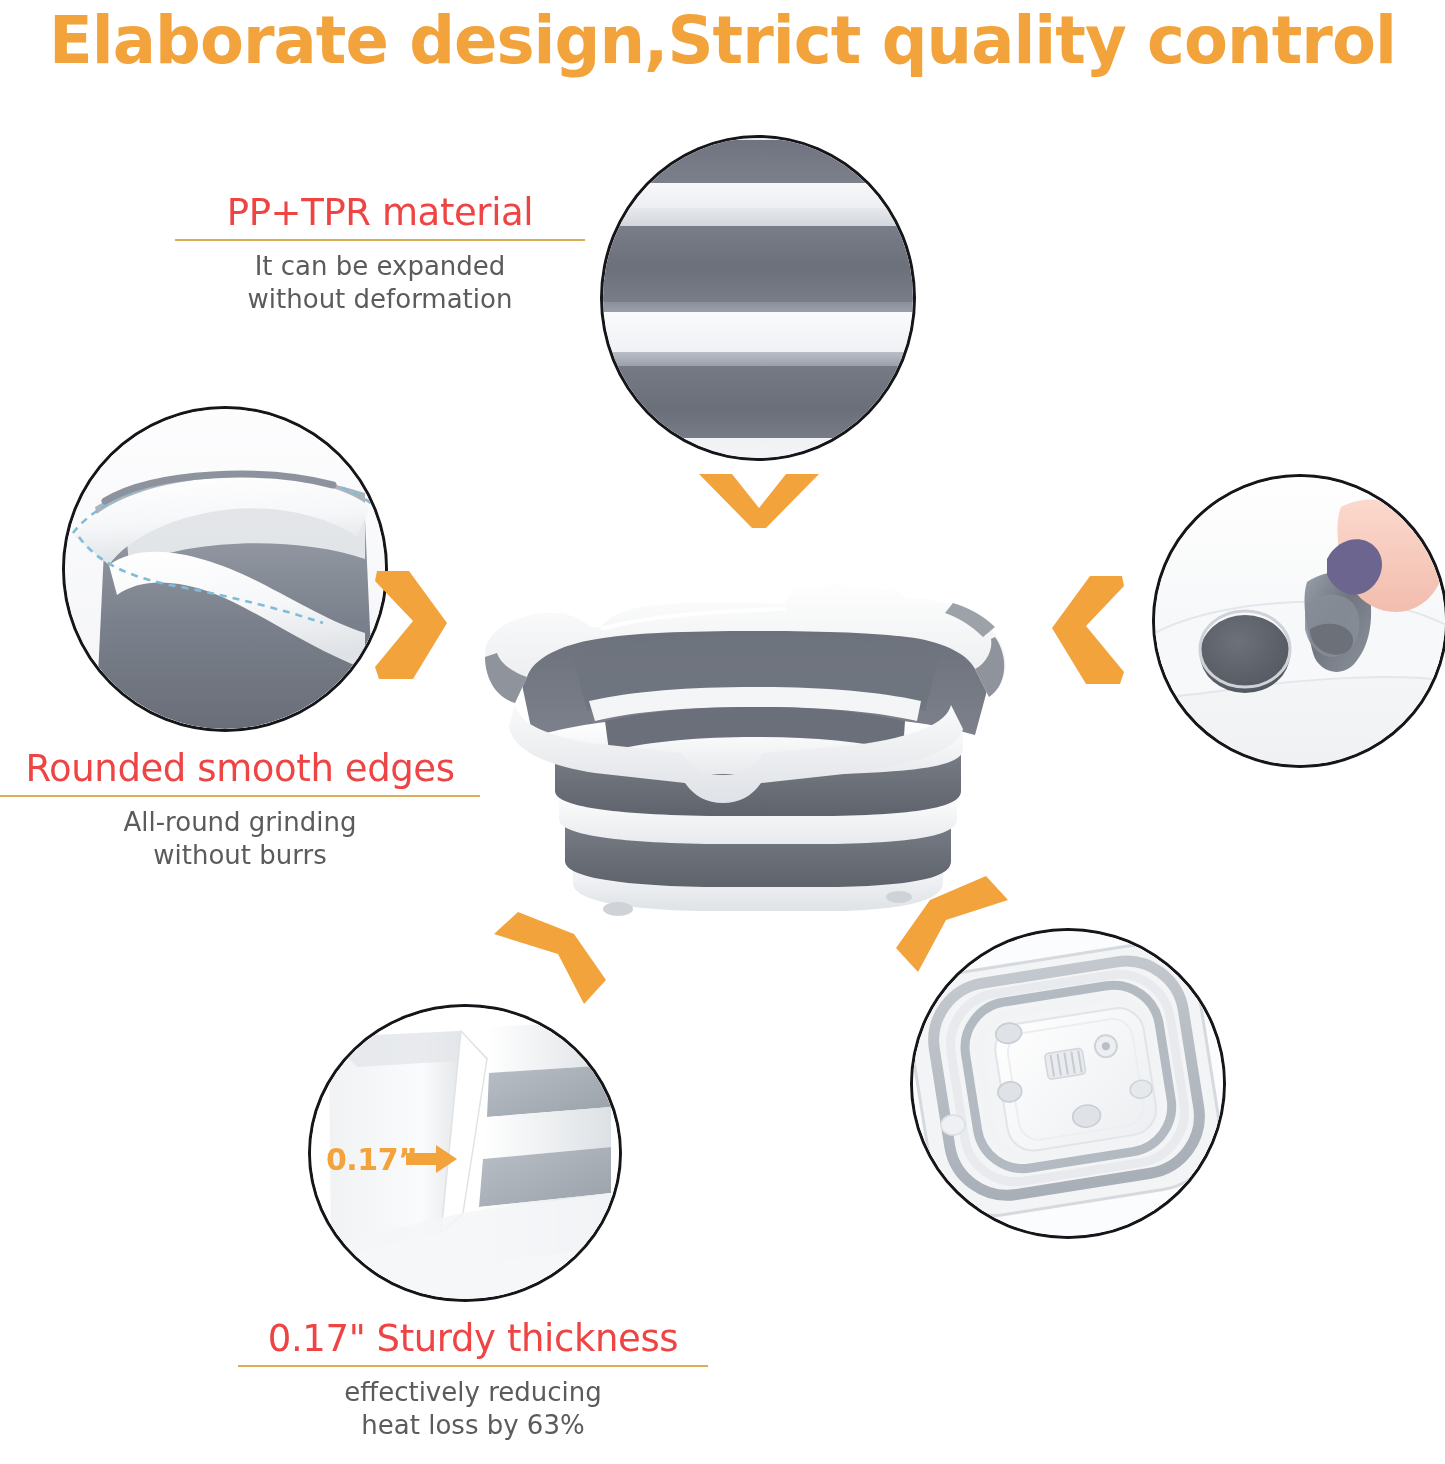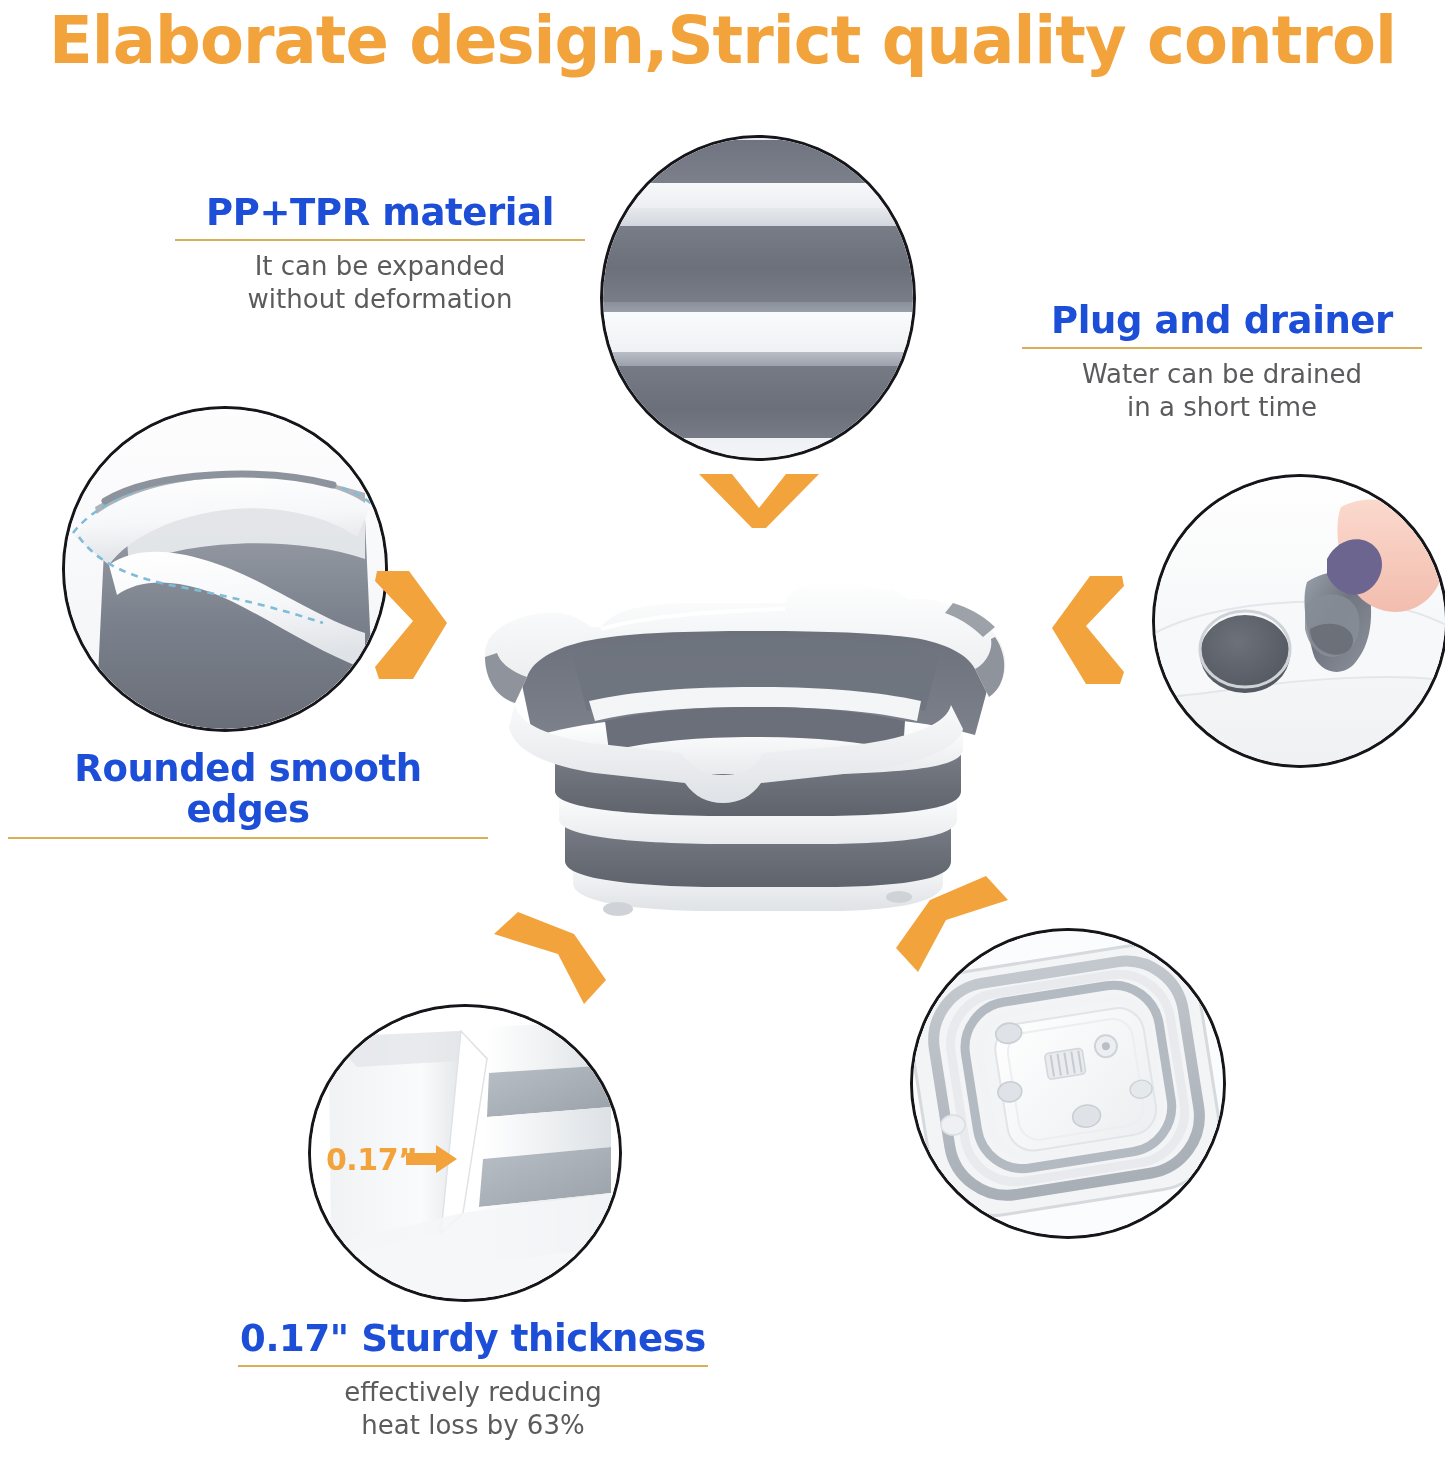--- a/index.html
+++ b/index.html
@@ -31,22 +31,22 @@
     font-weight: bold;
     font-size: 66px;
     letter-spacing: -1px;
     transform: scaleX(0.97);
     white-space: nowrap;
   }
 
   
   .feat { position: absolute; }
   .feat-head {
-    color: #1d4ed8;
-    font-weight: bold;
+    color: #ef4444;
+    font-weight: normal;
     font-size: 37px;
     line-height: 1.12;
     white-space: pre-line;
     font-family: "DejaVu Sans", sans-serif;
     letter-spacing: -0.4px;
   }
   .feat-rule {
     height: 2px;
     background: #D8AE56;
     margin-top: 6px;
@@ -123,26 +123,20 @@
     </div>
   </div>
 
   <div class="feat ta-c" style="left:175px; top:192px; width:410px;">
     <div class="feat-head">PP+TPR material</div>
     <div class="feat-rule"></div>
     <div class="feat-sub">It can be expanded
 without deformation</div>
   </div>
 
-  <div class="feat ta-c" style="left:1022px; top:300px; width:400px;">
-    <div class="feat-head">Plug and drainer</div>
-    <div class="feat-rule"></div>
-    <div class="feat-sub">Water can be drained
-in a short time</div>
-  </div>
 
   <div class="bubble" style="left:1152px; top:474px; width:290px; height:288px; background:#ffffff;">
     <div class="bubble-inner">
       <svg viewBox="0 0 290 288" width="290" height="288">
         <defs>
           <linearGradient id="plugWhite" x1="0" y1="0" x2="0" y2="1">
             <stop offset="0" stop-color="#ffffff"></stop>
             <stop offset="1" stop-color="#eef0f2"></stop>
           </linearGradient>
           <radialGradient id="holeG" cx="0.42" cy="0.34" r="0.8">
@@ -208,23 +202,25 @@
         <path d="M 44 156 C 80 130 140 146 192 172 C 235 194 268 214 300 224 L 300 260 C 260 246 220 220 178 198 C 126 170 80 166 52 186 Z" fill="url(#rimWhiteG)"></path>
 
         <path d="M 8 124 C 34 90 96 66 172 64 C 238 62 288 78 308 96" fill="none" stroke="#7fbcd8" stroke-width="2.6" stroke-dasharray="7 6"></path>
         <path d="M 14 128 C 34 156 70 170 116 178 C 168 188 216 200 258 214" fill="none" stroke="#7fbcd8" stroke-width="2.6" stroke-dasharray="7 6"></path>
 
         <path d="M 40 92 C 90 62 200 58 268 76" fill="none" stroke="#8d939c" stroke-width="7" stroke-linecap="round"></path>
       </svg>
     </div>
   </div>
 
-  <div class="feat ta-c" style="left:8px; top:748px; width:480px;">
+  <div class="feat ta-c" style="left:0px; top:748px; width:480px;">
     <div class="feat-head">Rounded smooth edges</div>
     <div class="feat-rule"></div>
+    <div class="feat-sub">All-round grinding
+without burrs</div>
   </div>
 
   <div class="product" style="left:455px; top:545px; width:590px; height:400px;">
     <svg viewBox="0 0 590 400" width="590" height="400">
       <defs>
         <linearGradient id="pWhite" x1="0" y1="0" x2="0" y2="1">
           <stop offset="0" stop-color="#ffffff"></stop>
           <stop offset="1" stop-color="#e8eaed"></stop>
         </linearGradient>
         <linearGradient id="pWhite2" x1="0" y1="0" x2="0" y2="1">

